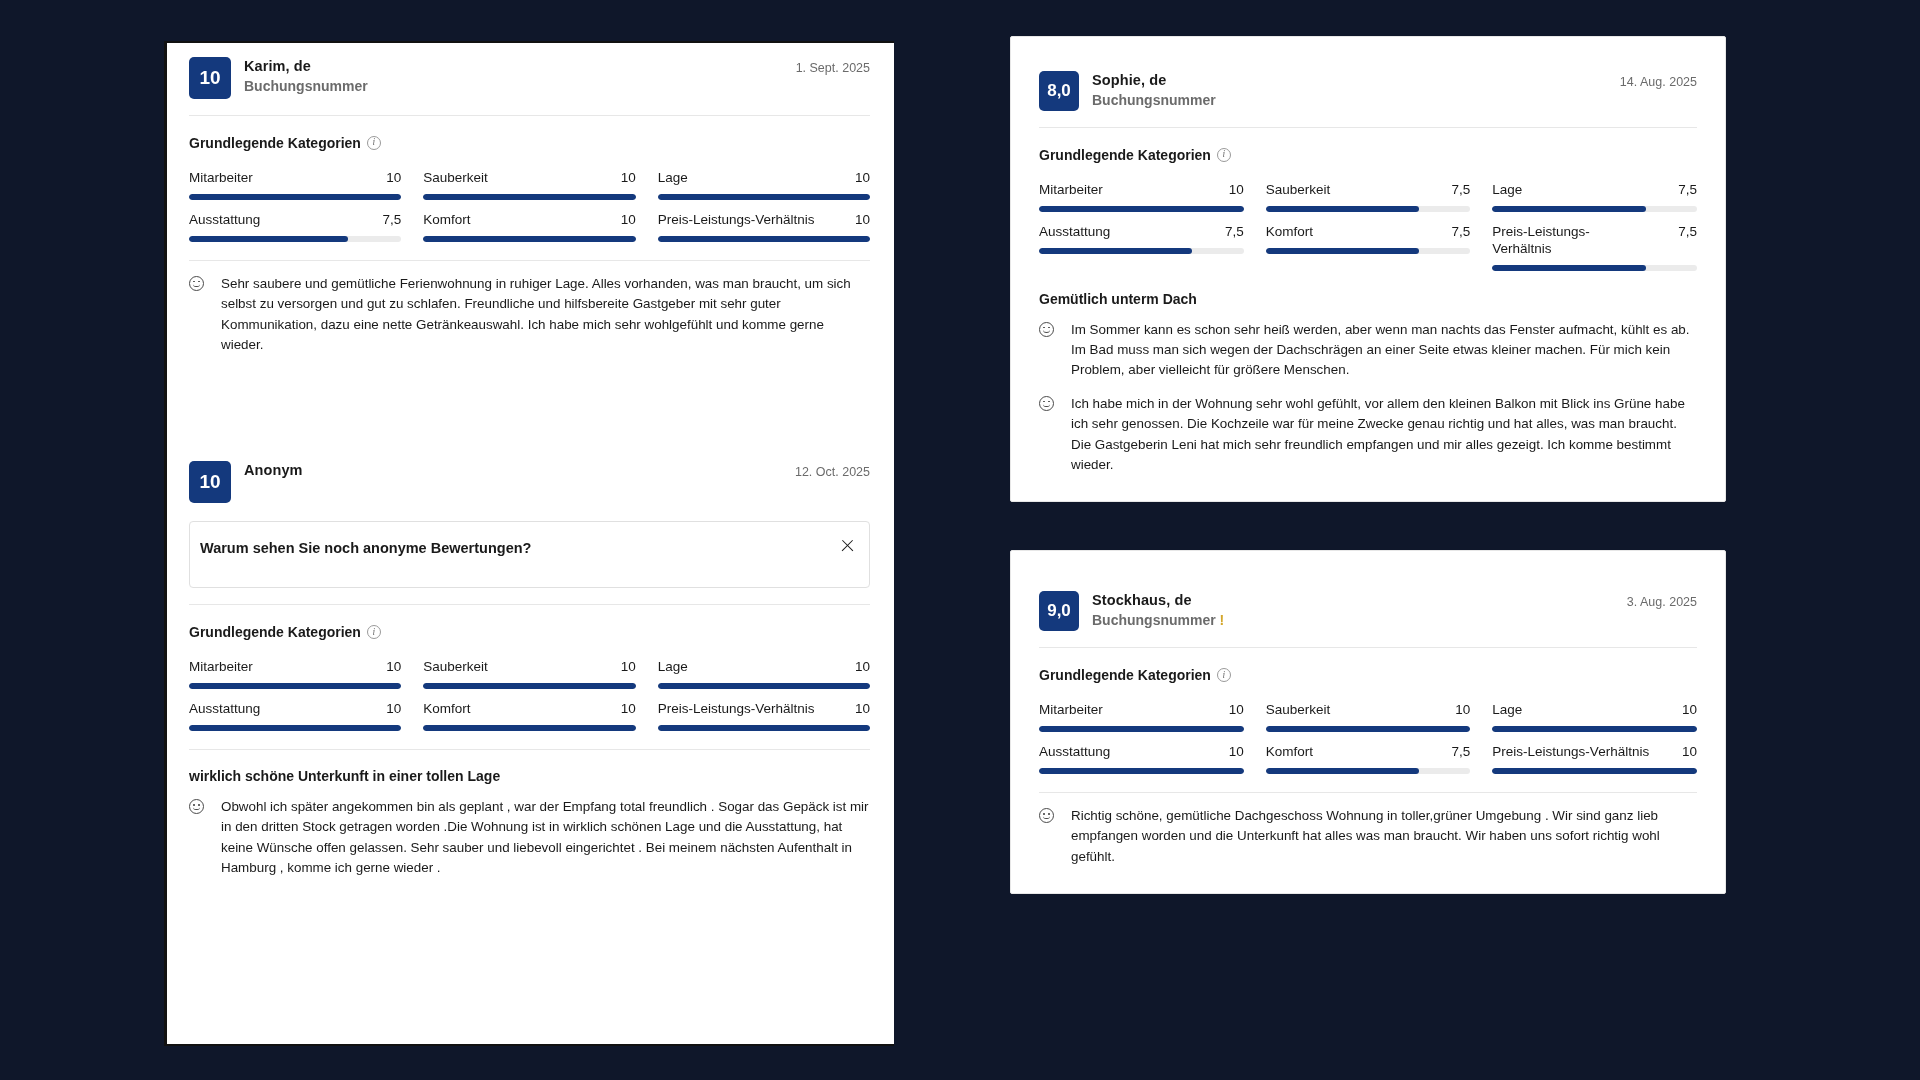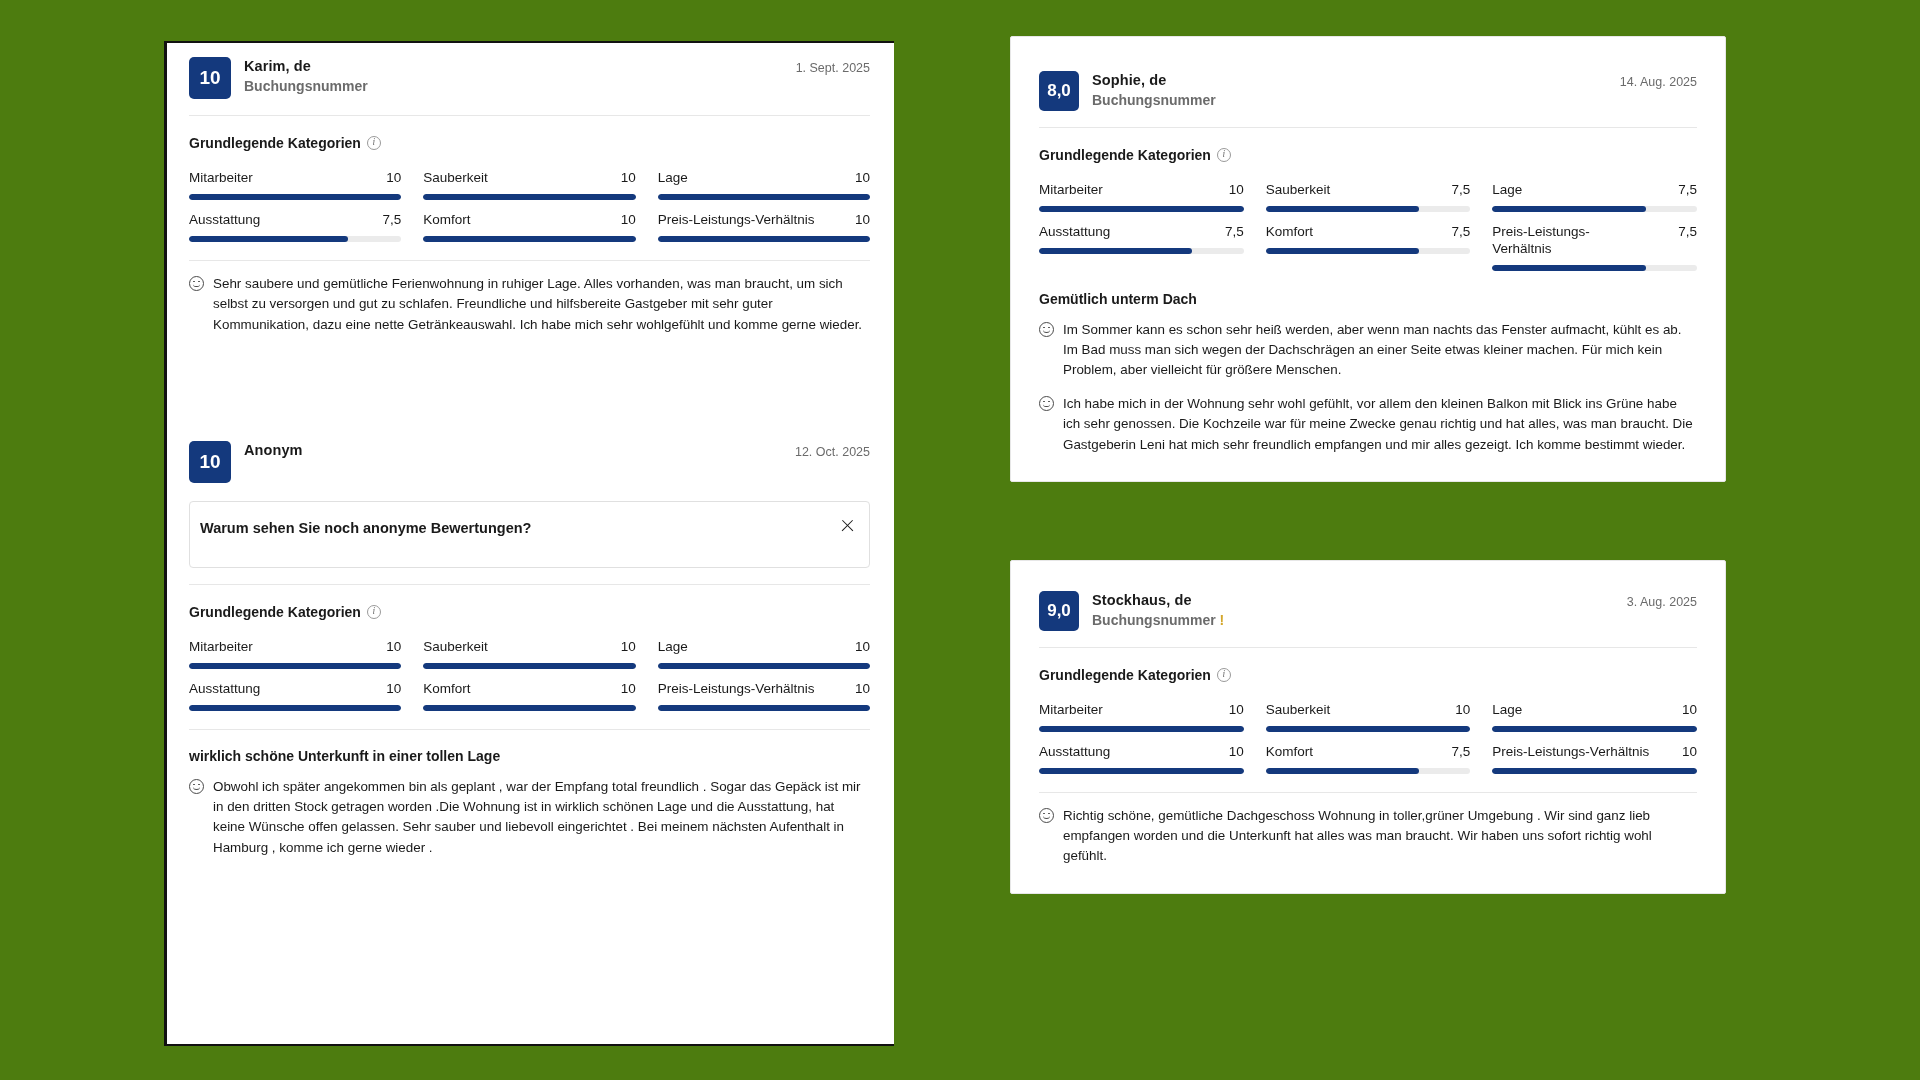--- a/index.html
+++ b/index.html
@@ -2,21 +2,21 @@
 <html><head>
 <meta charset="utf-8">
 <style>
   * { box-sizing: border-box; margin: 0; padding: 0; }
   html, body {
     width: 1920px; height: 1080px;
     background: #ffffff;
     font-family: "Liberation Sans", sans-serif;
     overflow: hidden;
   }
-  .page { position: relative; width: 1920px; height: 1080px; background:#4d7c0f; }
+  .page { position: relative; width: 1920px; height: 1080px; background:#0f172a; }
 
   
   .left-pane {
     position: absolute;
     left: 164px; top: 41px;
     width: 730px; height: 1005px;
     border-left: 3px solid #111;
     border-top: 2px solid #111;
     border-bottom: 2px solid #111;
     background: #fff;
@@ -32,21 +32,21 @@
     border-radius: 20px;
   }
 
   .card { background:#fff; }
   .card-right {
     border: 1px solid #e7e7e7;
     border-radius: 2px;
     padding: 20px 28px 26px 28px;
     background: #fff;
   }
-  .card-right.second { margin-top: 78px; padding-top: 16px; }
+  .card-right.second { margin-top: 48px; padding-top: 26px; }
 
   
   .rev-head {
     display:flex; align-items:flex-start; gap:13px;
     position: relative;
     padding-top: 14px;
   }
   .score-badge {
     background:#14397d; color:#fff;
     font-weight: 700;
@@ -88,21 +88,21 @@
   .cat-name { font-size:13.5px; color:#1a1a1a; line-height:1.25; }
   .cat-val  { font-size:13.5px; color:#1a1a1a; }
   .bar {
     position:relative; height:6px; border-radius:3px;
     background:#ebebeb; margin-top:7px; overflow:hidden;
   }
   .bar > i { position:absolute; left:0; top:0; bottom:0; background:#14397d; border-radius:3px; display:block; }
 
   
   .rev-title { font-size:14px; font-weight:700; color:#1a1a1a; margin: 18px 0 2px 0; }
-  .rev-line { display:flex; gap:9px; margin-top:13px; align-items:flex-start; }
+  .rev-line { display:flex; gap:17px; margin-top:13px; align-items:flex-start; }
   .smiley {
     flex:0 0 auto; width:15px; height:15px; border:1.3px solid #4a4a4a; border-radius:50%;
     position:relative; margin-top:2px;
   }
   .smiley::before, .smiley::after {
     content:""; position:absolute; width:1.6px; height:1.6px; border-radius:50%;
     background:#4a4a4a; top:4px;
   }
   .smiley::before { left:3.4px; }
   .smiley::after  { right:3.4px; }

